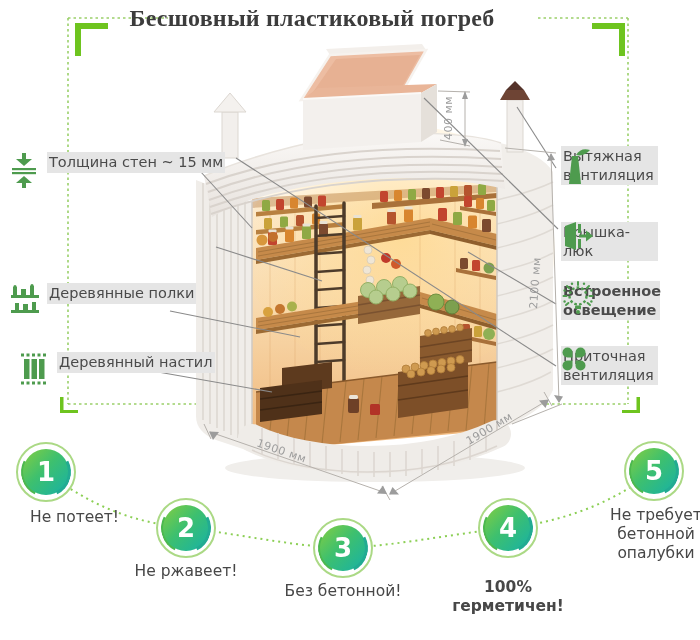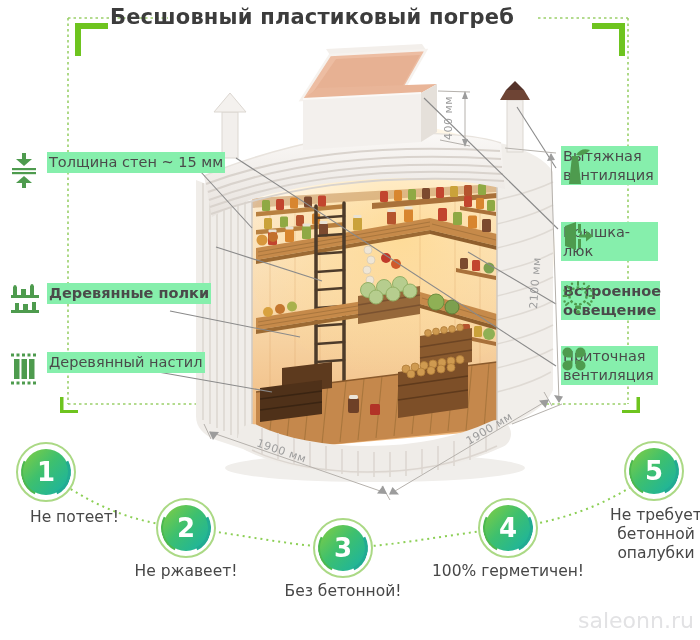--- a/index.html
+++ b/index.html
@@ -1,23 +1,23 @@
 <!DOCTYPE html>
 <html><head>
 <meta charset="utf-8">
 <style>
   html,body{margin:0;padding:0;background:#fff;}
   .stage{position:relative;width:700px;height:640px;background:#fff;overflow:hidden;
          font-family:"DejaVu Sans","Liberation Sans",sans-serif;}
   .stage svg{position:absolute;left:0;top:0;}
   .title{position:absolute;left:0;top:5px;width:624px;text-align:center;
-         font-size:21px;font-weight:bold;color:#3c3c3c;letter-spacing:.2px;}
+         font-size:24px;font-weight:bold;color:#3c3c3c;letter-spacing:.2px;font-family:Liberation Serif, serif;}
   
   .feat{position:absolute;display:flex;align-items:center;}
-  .feat .txt{font-size:14.5px;color:#4a4a4a;line-height:1.28;background:#86efac;padding:1px 2px;}
+  .feat .txt{font-size:14.5px;color:#4a4a4a;line-height:1.28;background:#e5e5e5;padding:1px 2px;}
   .feat.left .icon{width:32px;display:flex;justify-content:center;margin-right:5px;flex:0 0 32px;}
   .feat.right{width:132px;}
   .feat.right .txt{width:95px;}
   .feat.right .icon{width:32px;display:flex;justify-content:center;margin-left:3px;flex:0 0 32px;}
   
   .badge{position:absolute;width:60px;height:60px;border:2px solid #abd985;border-radius:50%;
          box-sizing:border-box;display:flex;align-items:center;justify-content:center;background:#fff;}
   .badge .core{position:relative;width:46px;height:46px;border-radius:50%;
          background:linear-gradient(135deg,#84ce41 0%,#3ec06e 45%,#16b1a7 100%);
          display:flex;align-items:center;justify-content:center;
@@ -421,38 +421,38 @@
       <rect x="12" y="1" width="4" height="6"></rect>
           <polygon points="6,7 22,7 14,14"></polygon>
       <rect x="2" y="16" width="24" height="2.2"></rect>
           <rect x="2" y="20" width="24" height="2.2"></rect>
       <polygon points="6,31 22,31 14,24"></polygon>
           <rect x="12" y="31" width="4" height="5"></rect>
     </svg>
   </span>
   <span class="txt">Толщина стен ~ 15 мм</span>
 </div>
-<div class="feat left" style="left:10px;top:283px;font-weight:bold;">
+<div class="feat left" style="left:10px;top:283px;">
   <span class="icon">
     <svg width="32" height="32" viewBox="0 0 32 32" fill="#4e9b4e">
       <rect x="3" y="4" width="4" height="8"></rect>
           <circle cx="5" cy="3.5" r="1.6"></circle>
       <rect x="11" y="6" width="5" height="6"></rect>
           <rect x="20" y="3" width="4" height="9"></rect>
           <circle cx="22" cy="2.5" r="1.6"></circle>
       <rect x="1" y="12" width="28" height="3"></rect>
       <rect x="5" y="20" width="4" height="7"></rect>
           <rect x="13" y="21" width="5" height="6"></rect>
           <rect x="22" y="19" width="4" height="8"></rect>
       <rect x="1" y="27" width="28" height="3"></rect>
     </svg>
   </span>
   <span class="txt">Деревянные полки</span>
 </div>
-<div class="feat left" style="left:10px;top:352px;text-align:right;">
+<div class="feat left" style="left:20px;top:352px;text-align:right;">
   <span class="icon">
     <svg width="28" height="34" viewBox="0 0 28 34" fill="none" stroke="#4e9b4e">
       <line x1="1" y1="3" x2="27" y2="3" stroke-width="3.2" stroke-dasharray="3,2.5"></line>
       <g fill="#4e9b4e" stroke="none">
             <rect x="4" y="7" width="5.5" height="20"></rect>
             <rect x="11.5" y="7" width="5.5" height="20"></rect>
             <rect x="19" y="7" width="5.5" height="20"></rect>
           </g>
       <line x1="1" y1="31" x2="27" y2="31" stroke-width="3.2" stroke-dasharray="3,2.5"></line>
     </svg>
@@ -532,18 +532,17 @@
 <div class="badge" style="left:478px;top:498px;">
   <div class="core">4</div>
 </div>
 <div class="badge" style="left:624px;top:441px;">
   <div class="core">5</div>
 </div>
 
 <div class="blabel" style="left:30px;top:508px;">Не потеет!</div>
 <div class="blabel center" style="left:126px;top:562px;width:120px;">Не ржавеет!</div>
 <div class="blabel center" style="left:283px;top:582px;width:120px;">Без бетонной!</div>
-<div class="blabel center" style="left:428px;top:562px;width:160px;">100% герметичен!</div>
+<div class="blabel center" style="left:428px;top:578px;width:160px;font-weight:bold;">100% герметичен!</div>
 <div class="blabel center" style="left:607px;top:506px;width:98px;">Не требует бетонной опалубки</div>
 
-<div class="watermark">saleonn.ru</div>
 
 </div>
 
 </body></html>

